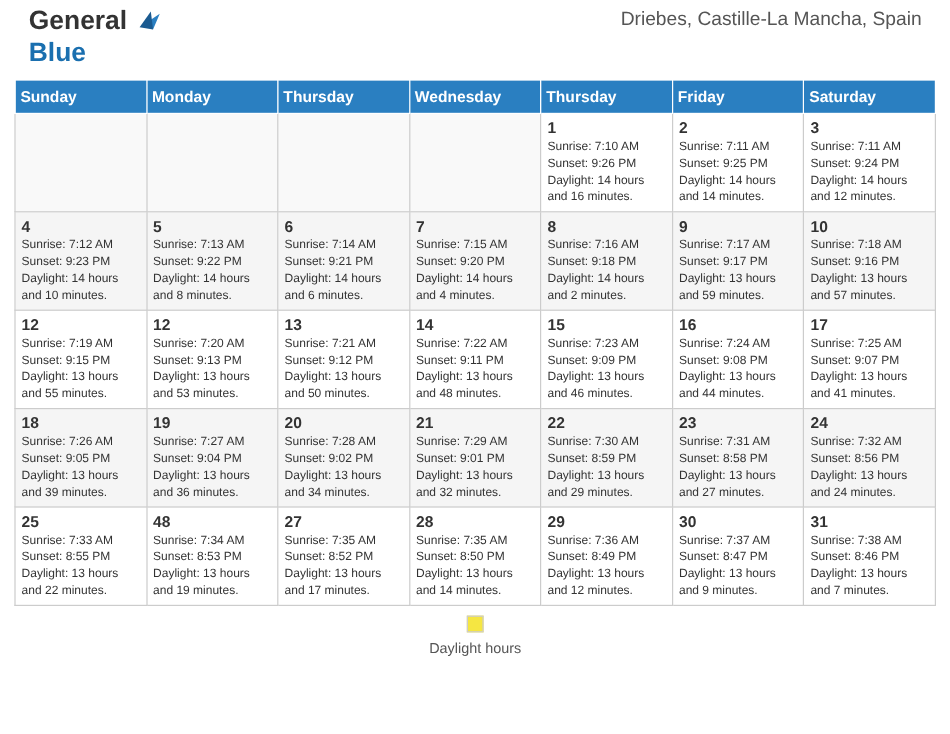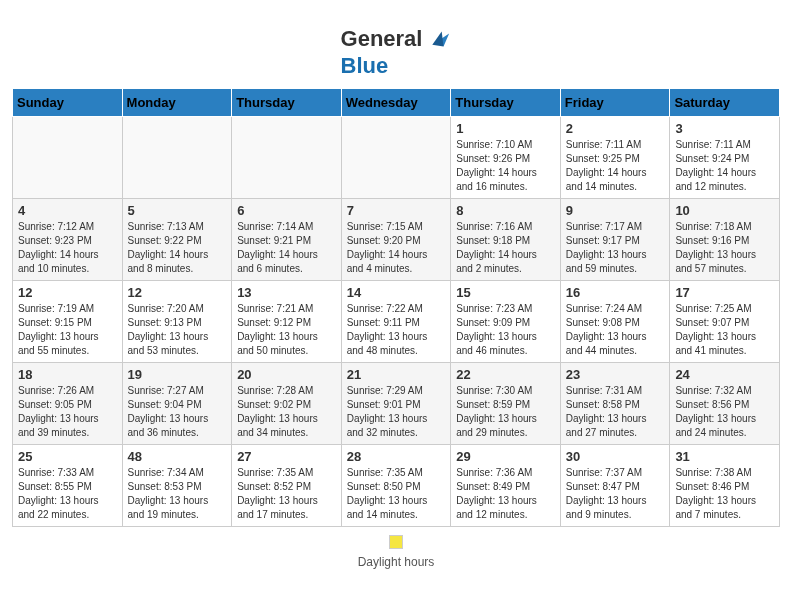--- a/index.html
+++ b/index.html
@@ -1,34 +1,34 @@
 <!DOCTYPE html>
 <html><head>
   <meta charset="utf-8">
   <style>
     * { box-sizing: border-box; margin: 0; padding: 0; }
     body { font-family: Arial, sans-serif; background: #fff; width: 792px; min-height: 612px; }
 
-    .header { display: flex; justify-content: center; align-items: flex-start; padding: 26px 24px 10px 24px; }
+    .header { display: flex; justify-content: space-between; align-items: flex-start; padding: 4px 24px 10px 24px; }
 
     .logo { display: flex; align-items: center; }
     .logo-text { font-size: 22px; font-weight: bold; line-height: 1.1; }
     .logo-general { color: #333; }
     .logo-blue { color: #1a6faf; }
     .logo-icon { width: 28px; height: 28px; margin-left: 2px; }
 
     .title-block { text-align: right; }
     .month-year { font-size: 42px; font-weight: 300; color: #333; line-height: 1; }
     .location { font-size: 16px; color: #555; margin-top: 4px; }
 
     .calendar { width: 100%; border-collapse: collapse; margin: 0 12px; width: calc(100% - 24px); margin-left: 12px; }
 
     .calendar th {
       background: #2a7fc1;
-      color: #000000;
+      color: #ffffff;
       font-size: 13px;
       font-weight: bold;
       padding: 6px 4px;
       text-align: left;
       border: 1px solid #fff;
     }
 
     .calendar td {
       border: 1px solid #ccc;
       vertical-align: top;
@@ -67,20 +67,21 @@
             <polygon points="10,20 28,8 22,22 18,16" fill="#2a7fc1"></polygon>
             <polygon points="10,20 20,6 22,22" fill="#1a5a90"></polygon>
           </svg>
         </div>
         <div class="logo-text">
           <span class="logo-blue">Blue</span>
         </div>
       </div>
     </div>
     <div class="title-block">
+      <div class="location">Driebes, Castille-La Mancha, Spain</div>
     </div>
   </div>
 
   <table class="calendar">
     <thead>
       <tr>
         <th>Sunday</th>
         <th>Monday</th>
         <th>Thursday</th>
         <th>Wednesday</th>

